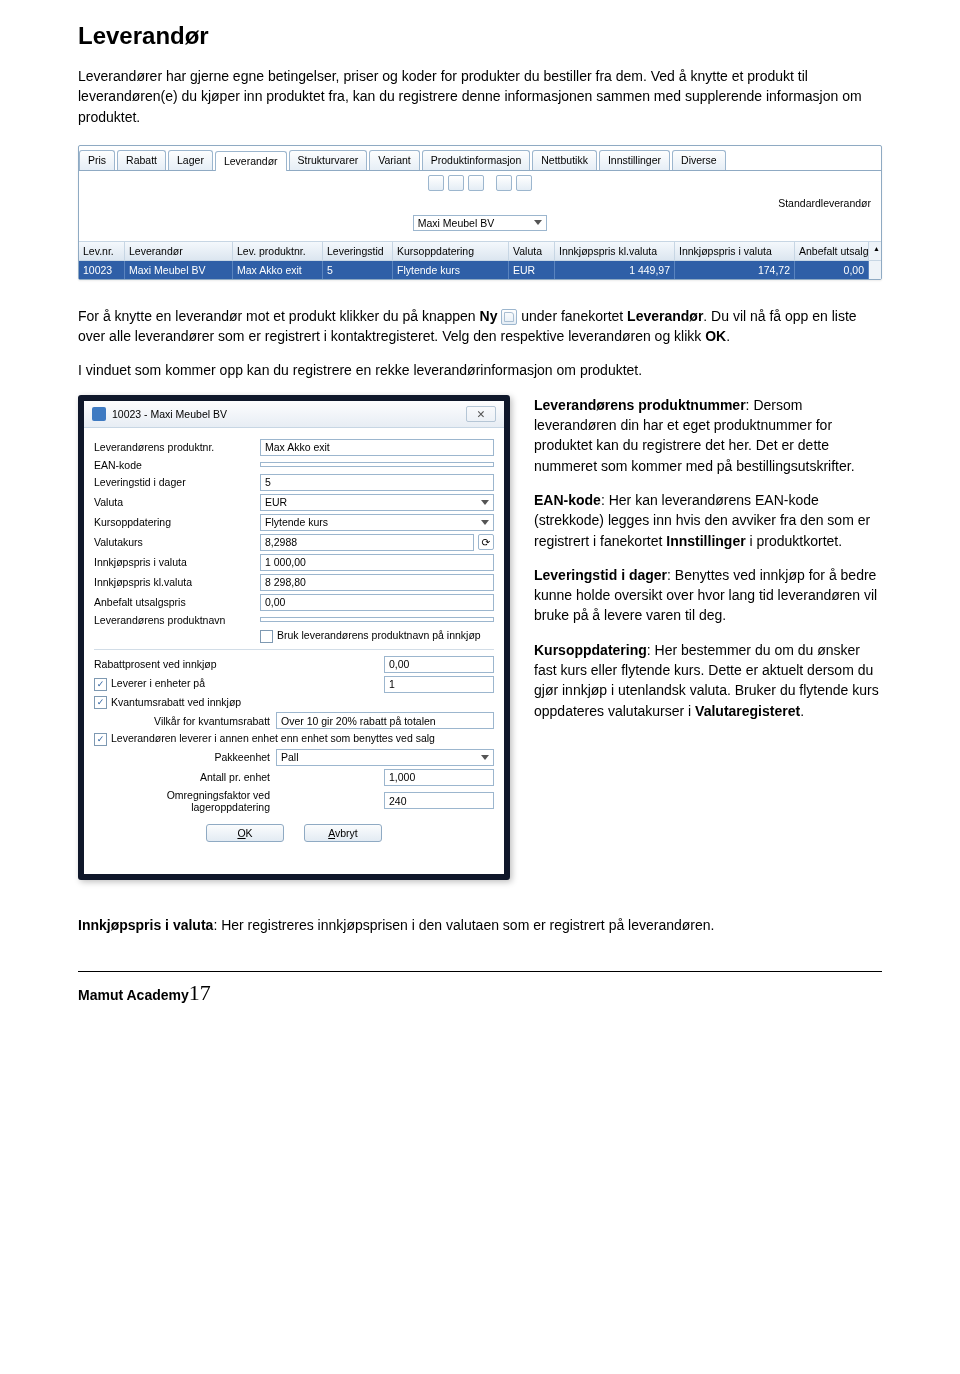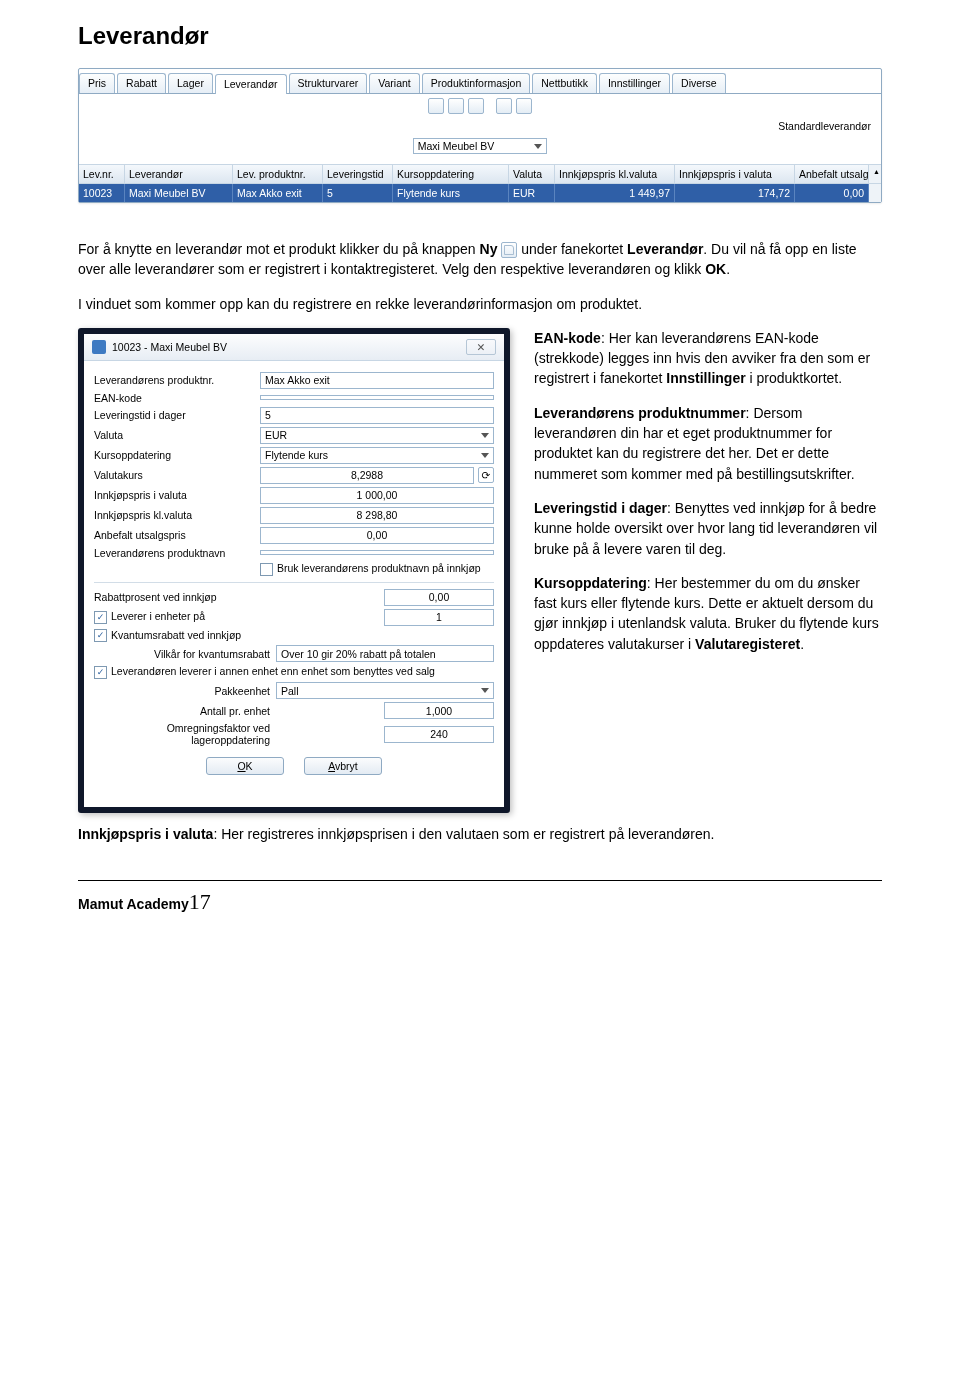--- a/index.html
+++ b/index.html
@@ -39,38 +39,39 @@
   .dlg-title{background:linear-gradient(#fdfdfe,#e7edf4);border-bottom:1px solid #c7d6e4;padding:5px 8px;display:flex;align-items:center;gap:6px;}
   .dlg-title .appicon{width:14px;height:14px;background:#3e7ac2;border-radius:2px;}
   .dlg-title .x{margin-left:auto;width:28px;height:14px;border:1px solid #b5c6d6;border-radius:2px;display:flex;align-items:center;justify-content:center;color:#555;}
   .dlg-body{padding:8px 10px 28px 10px;background:#fff;}
   .frow{display:flex;align-items:center;margin:3px 0;gap:6px;}
   .frow .lab{flex:0 0 160px;}
   .frow .lab.indent{padding-left:16px;text-align:right;}
   .frow .fld{flex:1;}
   .txt{border:1px solid #9cb6ce;background:#fff;padding:1.5px 4px;width:100%;box-sizing:border-box;}
   .txt.short{width:110px;}
-  .txt.r{text-align:center;}
+  .txt.r{text-align:left;}
   .sel{border:1px solid #9cb6ce;background:#fff;padding:1.5px 4px;display:flex;align-items:center;justify-content:space-between;}
   .cb{width:11px;height:11px;border:1px solid #7e99b2;background:#fff;display:inline-flex;align-items:center;justify-content:center;margin-right:4px;vertical-align:middle;}
   .cb.on::after{content:"✓";font-size:9px;color:#2a5f9e;line-height:1;}
   .group-line{border-top:1px solid #d2dde7;margin:6px 0;}
   .btnrow{display:flex;justify-content:center;gap:20px;padding:8px 0 4px 0;}
   .btn{border:1px solid #8faac3;border-radius:3px;background:linear-gradient(#fbfcfd,#e3ebf3);padding:2px 0;width:76px;text-align:center;}
   .refresh{width:14px;height:14px;border:1px solid #9cb6ce;border-radius:2px;margin-left:4px;display:inline-flex;align-items:center;justify-content:center;}
 
   .footer{border-top:1.5px solid #000;margin-top:36px;padding-top:8px;display:flex;justify-content:flex-start;align-items:baseline;}
   .footer .brand{font-weight:bold;}
   .footer .pnum{font-family:"Comic Sans MS","Segoe Script",cursive;font-size:22px;}
 </style>
 </head>
 <body>
 
 <div class="page">
   <h1>Leverandør</h1>
+  <p>Leverandører har gjerne egne betingelser, priser og koder for produkter du bestiller fra dem. Ved å knytte et produkt til leverandøren(e) du kjøper inn produktet fra, kan du registrere denne informasjonen sammen med supplerende informasjon om produktet.</p>
 
   <div class="panel">
     <div class="tabs" id="tabs">
         <div class="tab">Pris</div>
         <div class="tab">Rabatt</div>
         <div class="tab">Lager</div>
         <div class="tab active">Leverandør</div>
         <div class="tab">Strukturvarer</div>
         <div class="tab">Variant</div>
         <div class="tab">Produktinformasjon</div>
@@ -113,21 +114,21 @@
         <div>5</div>
         <div>Flytende kurs</div>
         <div>EUR</div>
         <div>1 449,97</div>
         <div>174,72</div>
         <div>0,00</div>
         <div class="scroll-stub"></div>
       </div>
   </div>
 
-  <p style="margin-top:36px">
+  <p style="margin-top:26px">
     <span>For å knytte en leverandør mot et produkt klikker du på knappen </span><span class="bold">Ny</span>
     <span class="newspan">
         <span class="newicon"></span>
       </span>
     <span> under fanekortet </span><span class="bold">Leverandør</span><span>. Du vil nå få opp en liste over alle leverandører som er registrert i kontaktregisteret. Velg den respektive leverandøren og klikk </span><span class="bold">OK</span><span>.</span>
   </p>
   <p>I vinduet som kommer opp kan du registrere en rekke leverandørinformasjon om produktet.</p>
 
   <div class="two-col">
     <div class="left">
@@ -256,26 +257,26 @@
               </div>
             </div>
             <div class="btnrow">
               <div class="btn"><span style="text-decoration:underline">O</span>K</div>
               <div class="btn"><span style="text-decoration:underline">A</span>vbryt</div>
             </div>
           </div>
       </div>
     </div>
     <div class="right">
+      <p><span class="bold">Leverandørens produktnummer</span><span>: Dersom leverandøren din har et eget produktnummer for produktet kan du registrere det her. Det er dette nummeret som kommer med på bestillingsutskrifter.</span></p>
       <p><span class="bold">EAN-kode</span><span>: Her kan leverandørens EAN-kode (strekkode) legges inn hvis den avviker fra den som er registrert i fanekortet </span><span class="bold">Innstillinger</span><span> i produktkortet.</span></p>
-      <p><span class="bold">Leverandørens produktnummer</span><span>: Dersom leverandøren din har et eget produktnummer for produktet kan du registrere det her. Det er dette nummeret som kommer med på bestillingsutskrifter.</span></p>
       <p><span class="bold">Leveringstid i dager</span><span>: Benyttes ved innkjøp for å bedre kunne holde oversikt over hvor lang tid leverandøren vil bruke på å levere varen til deg.</span></p>
       <p><span class="bold">Kursoppdatering</span><span>: Her bestemmer du om du ønsker fast kurs eller flytende kurs. Dette er aktuelt dersom du gjør innkjøp i utenlandsk valuta. Bruker du flytende kurs oppdateres valutakurser i </span><span class="bold">Valutaregisteret</span><span>.</span></p>
     </div>
   </div>
 
-  <p style="margin-top:11px"><span class="bold">Innkjøpspris i valuta</span><span>: Her registreres innkjøpsprisen i den valutaen som er registrert på leverandøren.</span></p>
+  <p style="margin-top:35px"><span class="bold">Innkjøpspris i valuta</span><span>: Her registreres innkjøpsprisen i den valutaen som er registrert på leverandøren.</span></p>
 
   <div class="footer">
     <span class="brand">Mamut Academy</span>
     <span class="pnum">17</span>
   </div>
 </div>
 
 </body></html>

